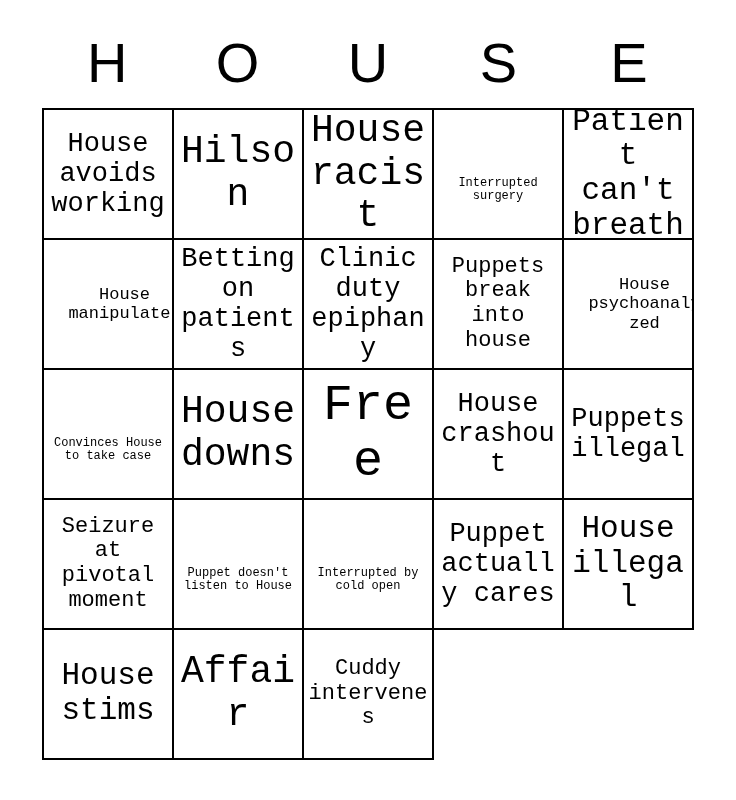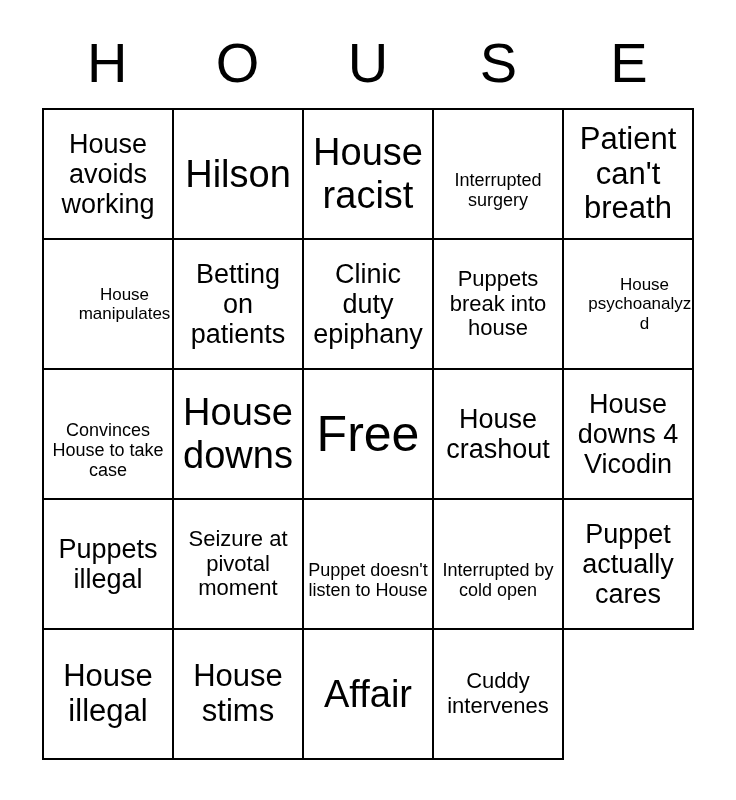--- a/index.html
+++ b/index.html
@@ -38,41 +38,42 @@
   }
   .grid {
     width: 652px;
     margin: 12px auto 0 auto;
     border-left: 2px solid #000;
     border-top: 2px solid #000;
     box-sizing: border-box;
     display: grid;
     grid-template-columns: repeat(5, 1fr);
     grid-template-rows: repeat(5, 130px);
+    font-family: Liberation Mono, monospace;
   }
   .cell {
     border-right: 2px solid #000;
     border-bottom: 2px solid #000;
     box-sizing: border-box;
     display: flex;
     align-items: center;
     justify-content: center;
     text-align: center;
     padding: 2px 4px;
     overflow: hidden;
   }
   .cell span {
     display: block;
     width: 100%;
     line-height: 1.12;
     word-wrap: break-word;
   }
   
   .fs-xs span { font-size: 17px; margin-left: 33px; }
-  .fs-s  span { font-size: 18px; margin-top: 32px; }
+  .fs-s  span { font-size: 12px; margin-top: 32px; }
   .fs-m  span { font-size: 22px; }
   .fs-l  span { font-size: 27px; }
   .fs-xl span { font-size: 31px; }
   .fs-xxl span { font-size: 38px; }
   .fs-free span { font-size: 50px; }
 </style>
 </head>
 <body>
 
 <div class="board">
@@ -122,23 +123,20 @@
       <div class="cell fs-xxl">
         <span>House downs</span>
       </div>
       <div class="cell fs-free">
         <span>Free</span>
       </div>
       <div class="cell fs-l">
         <span>House crashout</span>
       </div>
       <div class="cell fs-l">
-        <span>House downs 4 Vicodin</span>
-      </div>
-      <div class="cell fs-l">
         <span>Puppets illegal</span>
       </div>
       <div class="cell fs-m">
         <span>Seizure at pivotal moment</span>
       </div>
       <div class="cell fs-s">
         <span>Puppet doesn't listen to House</span>
       </div>
       <div class="cell fs-s">
         <span>Interrupted by cold open</span>

